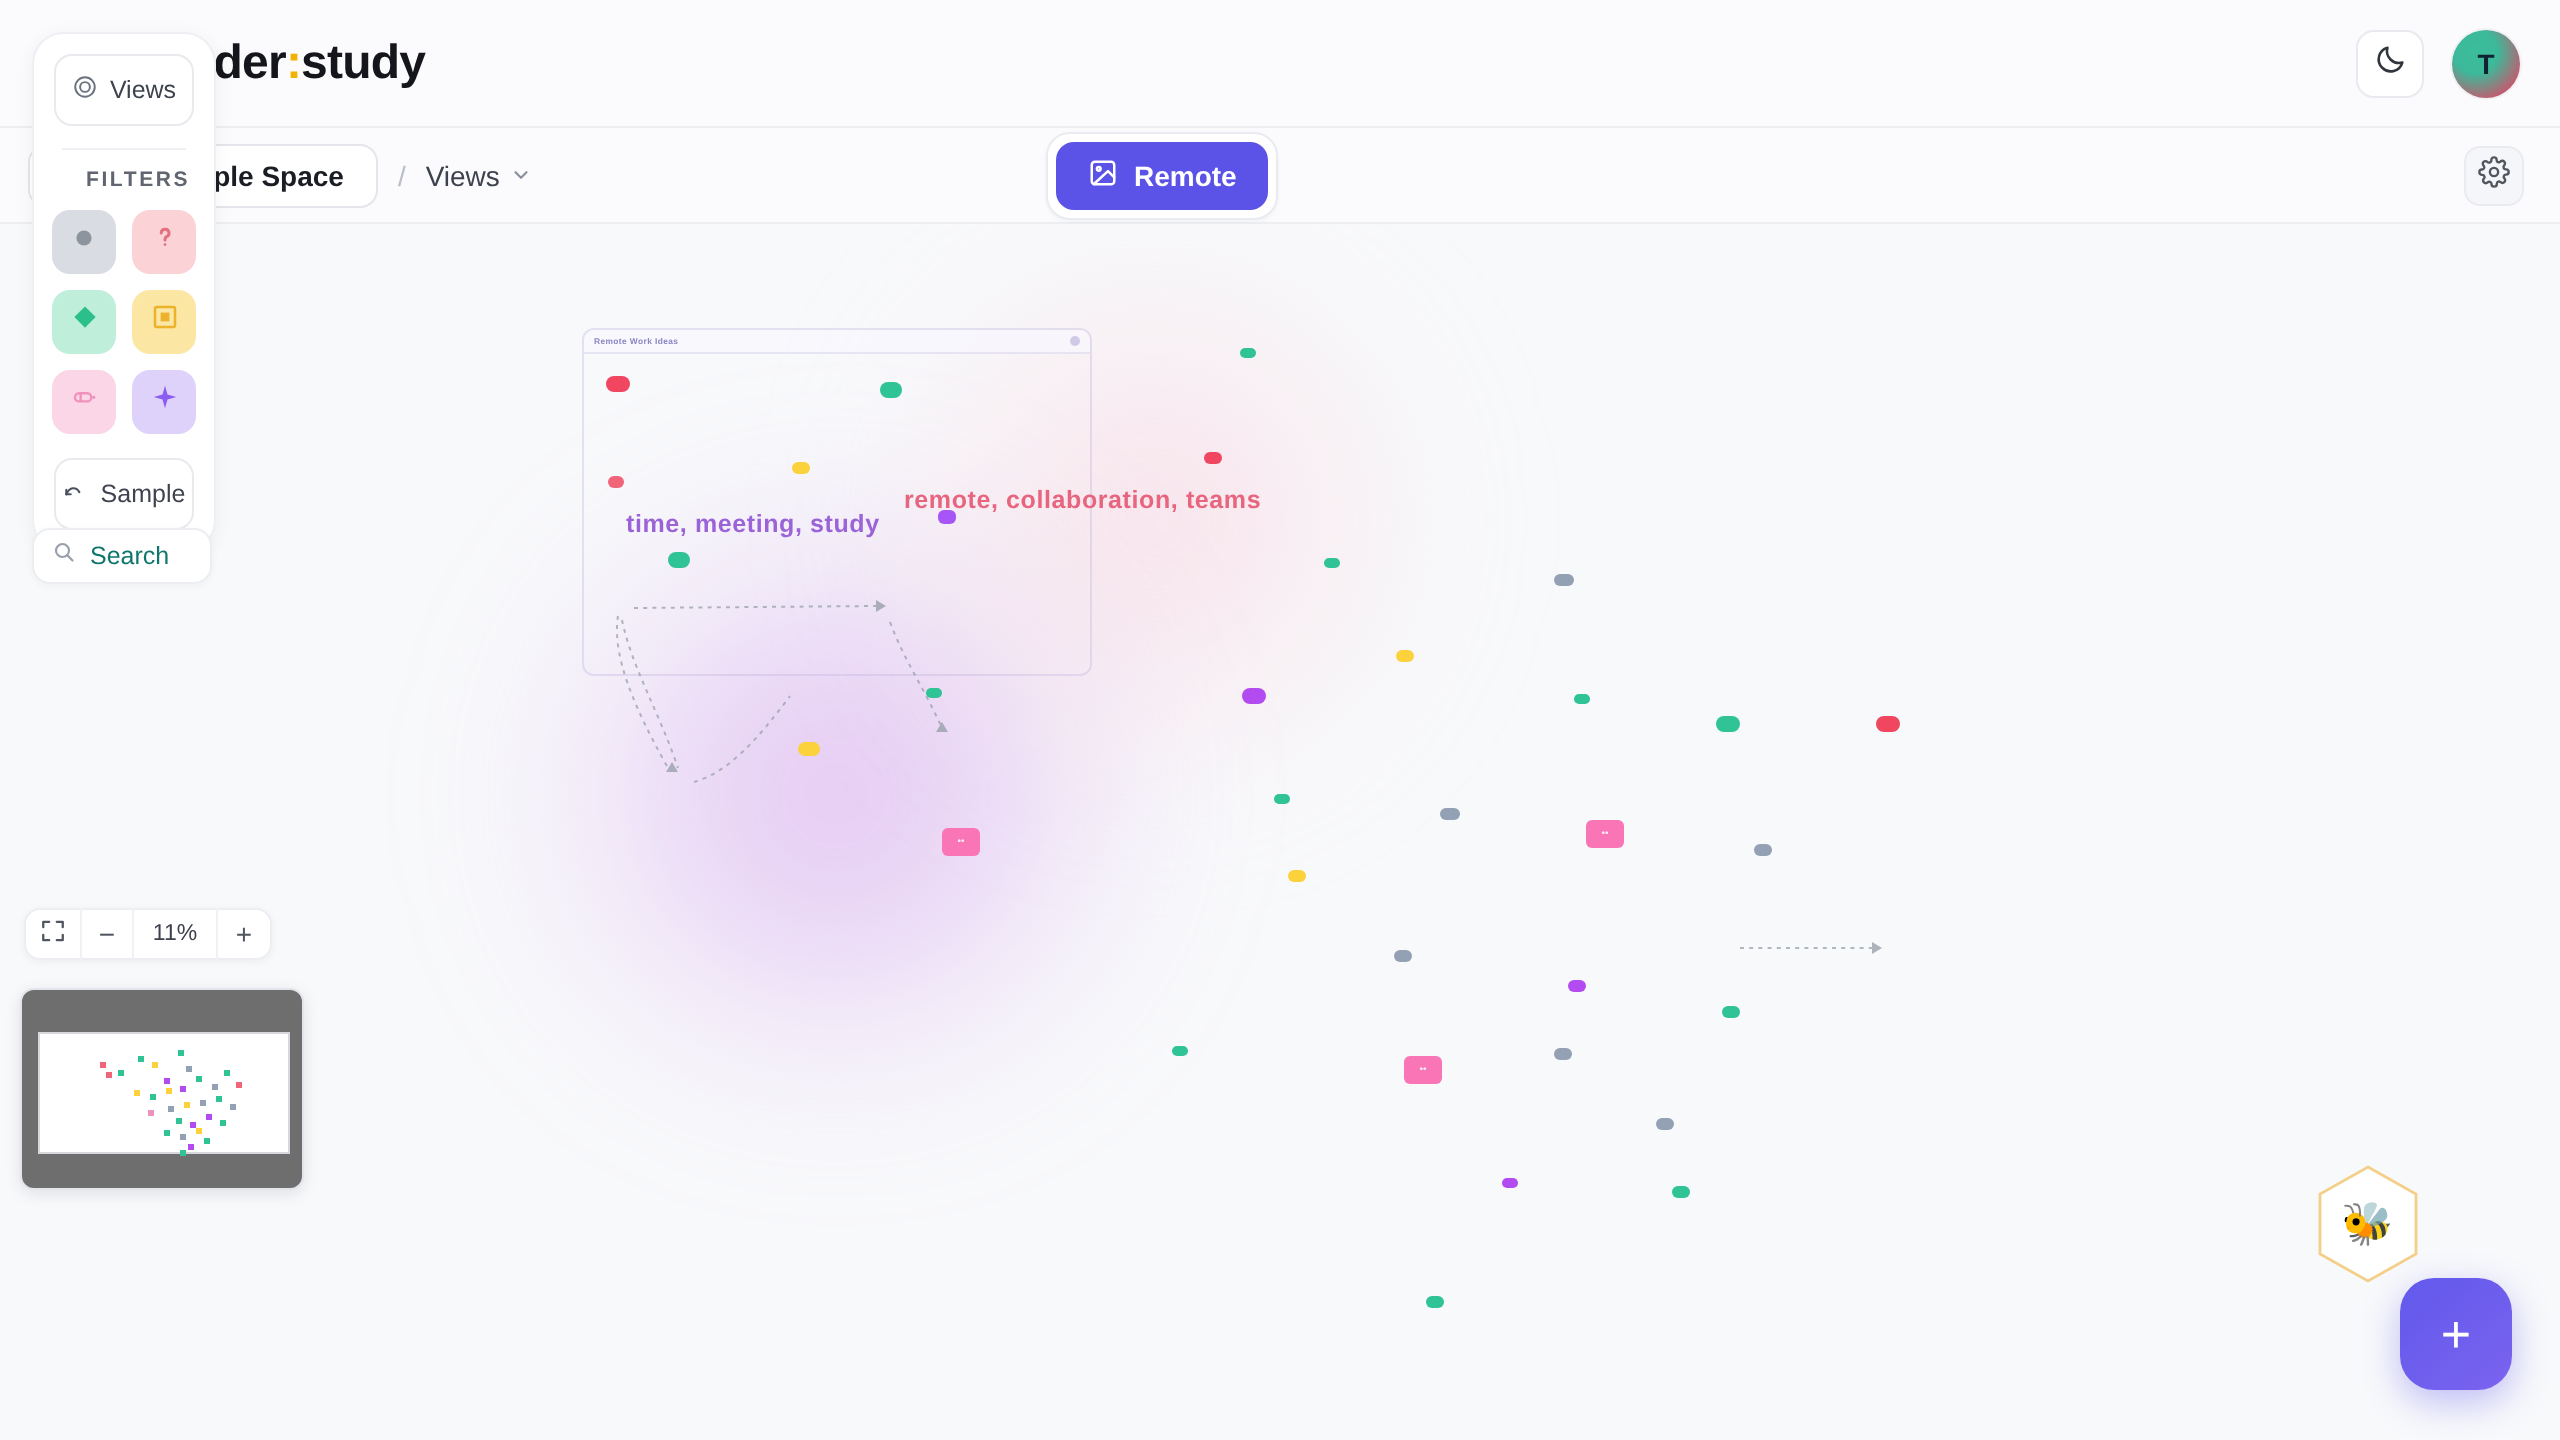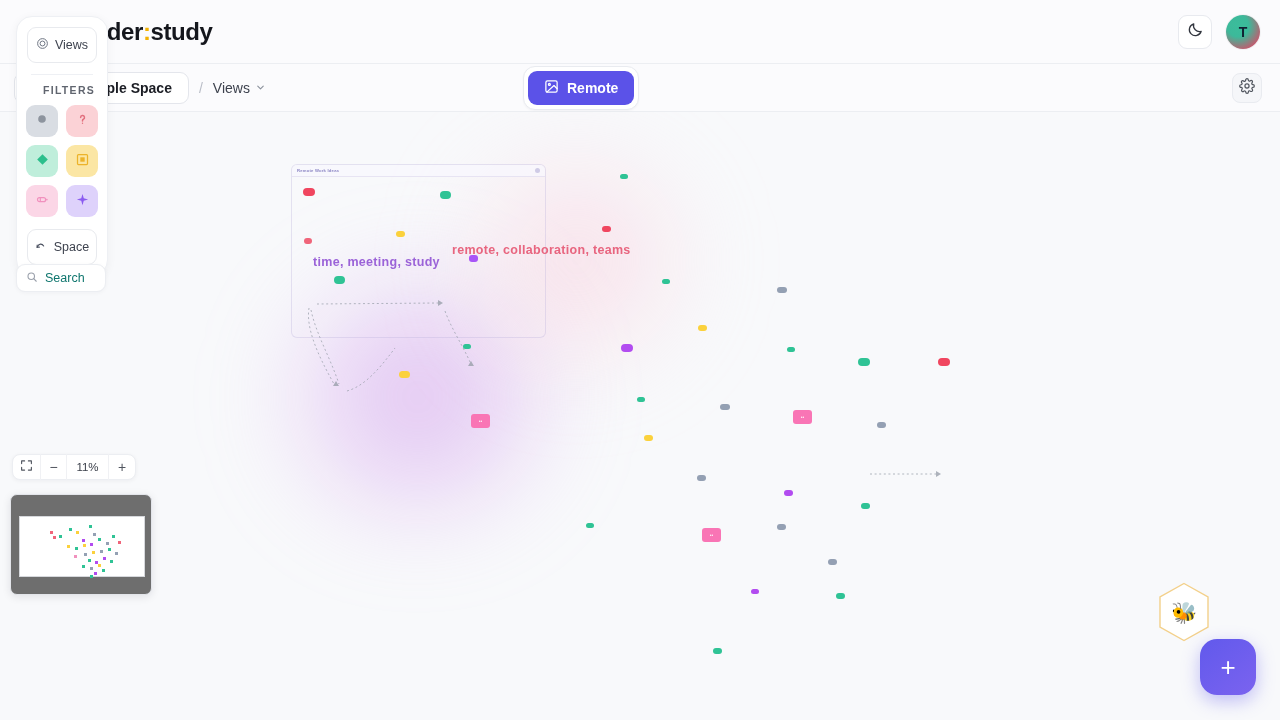--- a/index.html
+++ b/index.html
@@ -433,21 +433,21 @@
 
     <div class="edges-wrap">
       <div class="pill-btn">
         <span>
           <svg width="13" height="13" viewBox="0 0 24 24" fill="none" stroke="#4b5160" stroke-width="2" stroke-linecap="round" stroke-linejoin="round">
             <path d="M4 15 C7 8, 13 8, 16 13"></path>
               <path d="M4 15 L4 11"></path>
               <path d="M4 15 L8 15"></path>
           </svg>
         </span>
-        <span>Space</span>
+        <span>Sample</span>
       </div>
     </div>
   </div>
 
   <div class="searchbox">
     <span>
       <svg width="12" height="12" viewBox="0 0 24 24" fill="none" stroke="#9aa0ab" stroke-width="2.2" stroke-linecap="round">
         <circle cx="10.5" cy="10.5" r="6.5"></circle>
           <line x1="15.4" y1="15.4" x2="20.5" y2="20.5"></line>
       </svg>

